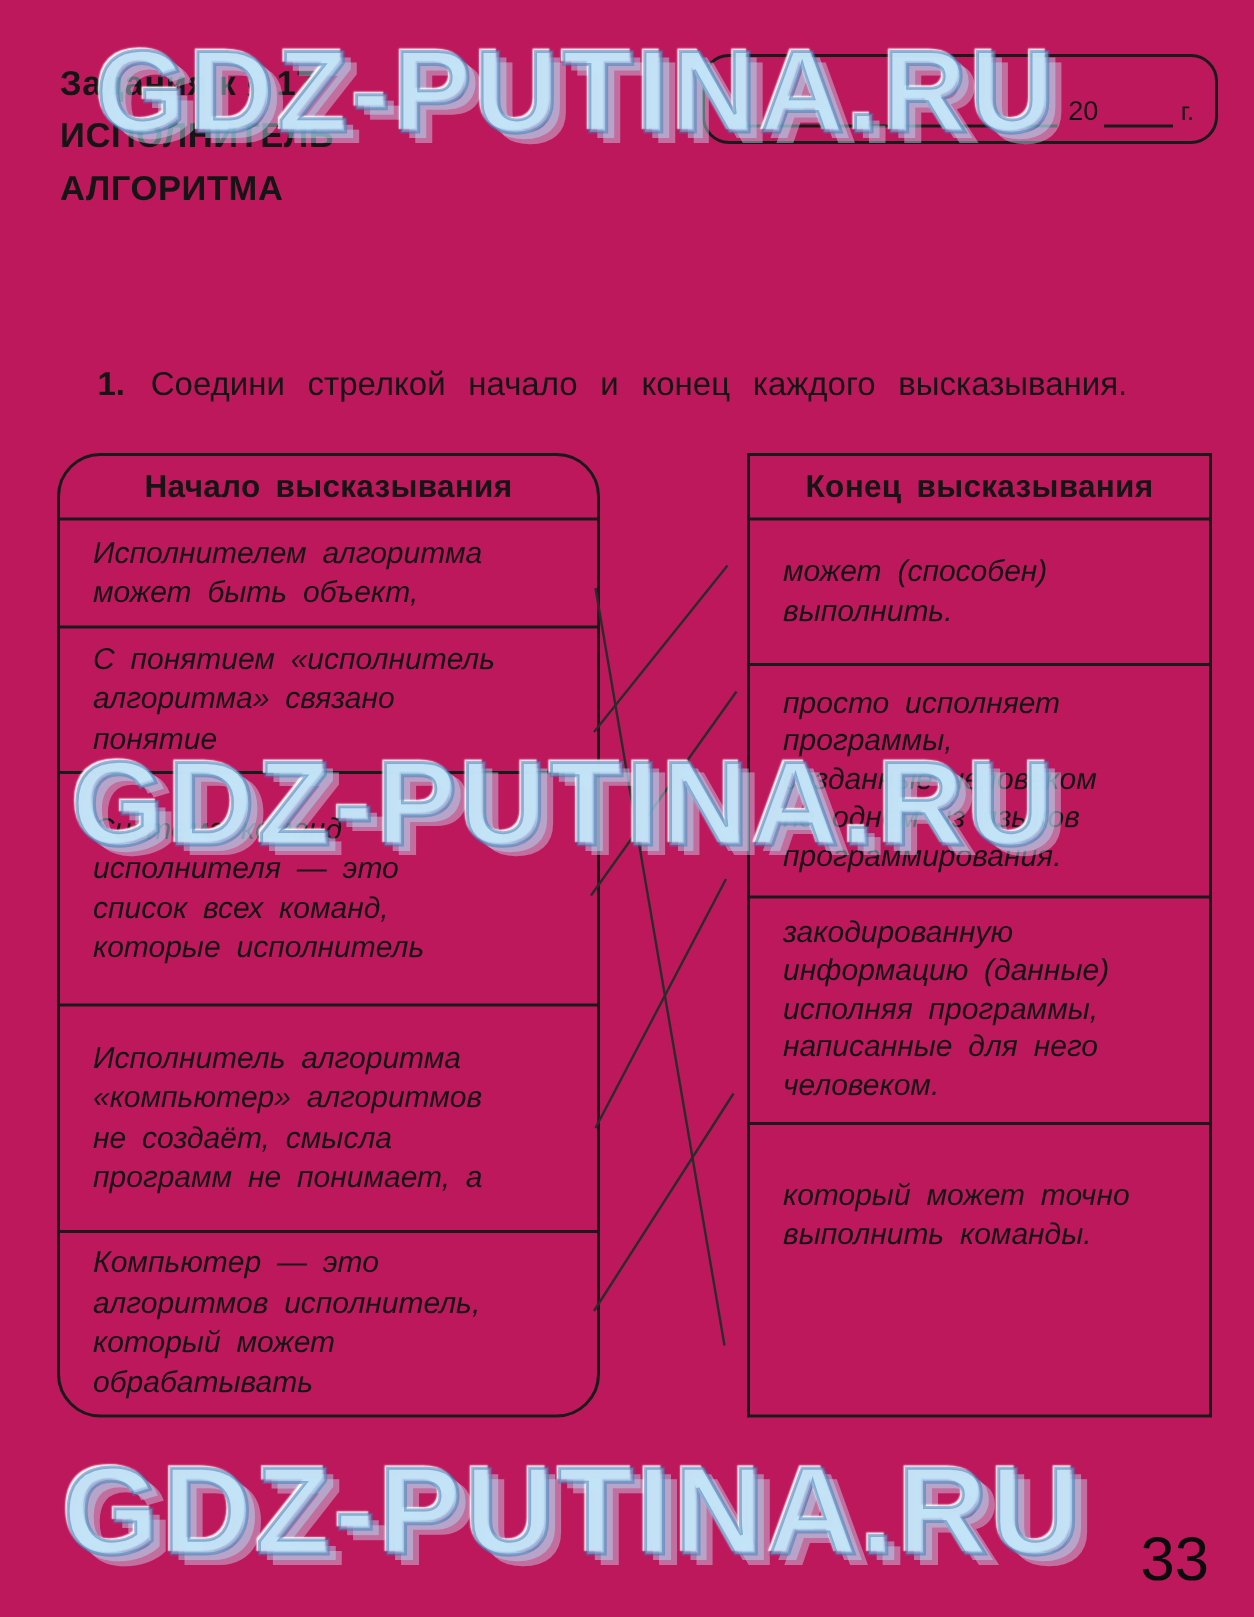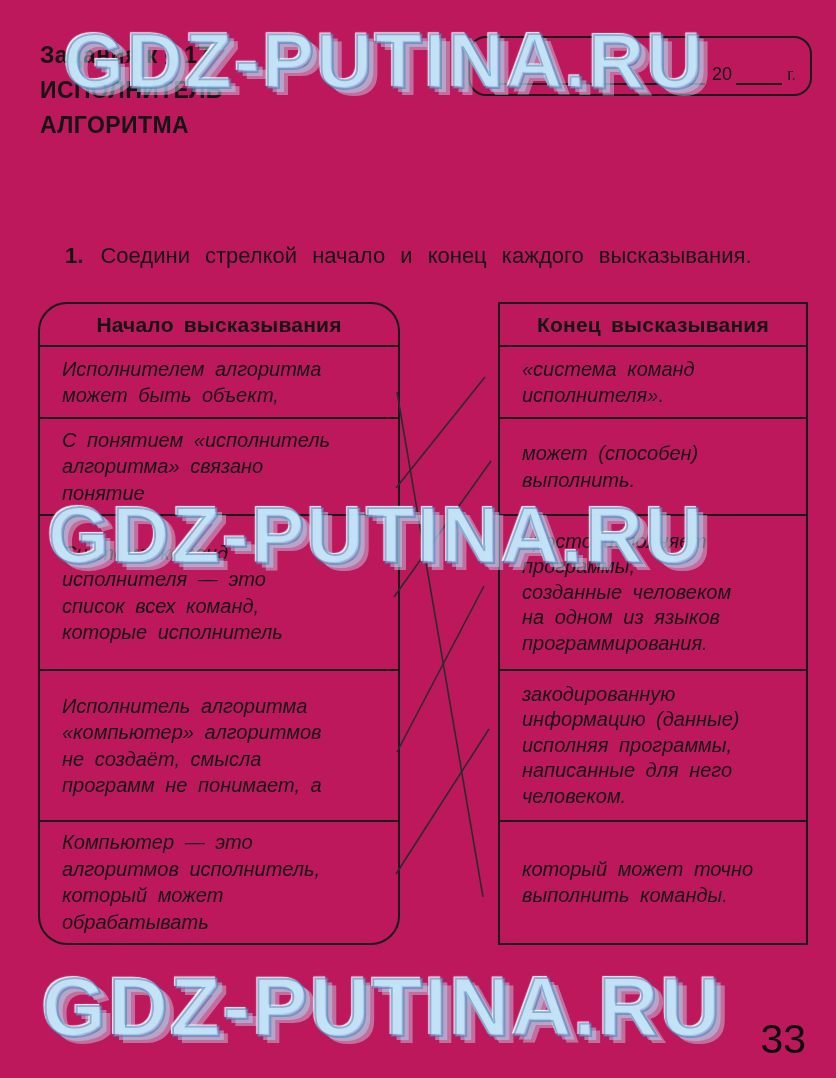--- a/index.html
+++ b/index.html
@@ -111,22 +111,20 @@
 не создаёт, смысла
 программ не понимает, а</div>
     <div class="cell h5 last">Компьютер — это
 алгоритмов исполнитель,
 который может
 обрабатывать</div>
   </div>
 
   <div class="match-table right">
     <div class="thead">Конец высказывания</div>
-    <div class="cell h1">«система команд
-исполнителя».</div>
     <div class="cell h2">может (способен)
 выполнить.</div>
     <div class="cell h3 tight">просто исполняет
 программы,
 созданные человеком
 на одном из языков
 программирования.</div>
     <div class="cell h4 tight">закодированную
 информацию (данные)
 исполняя программы,

